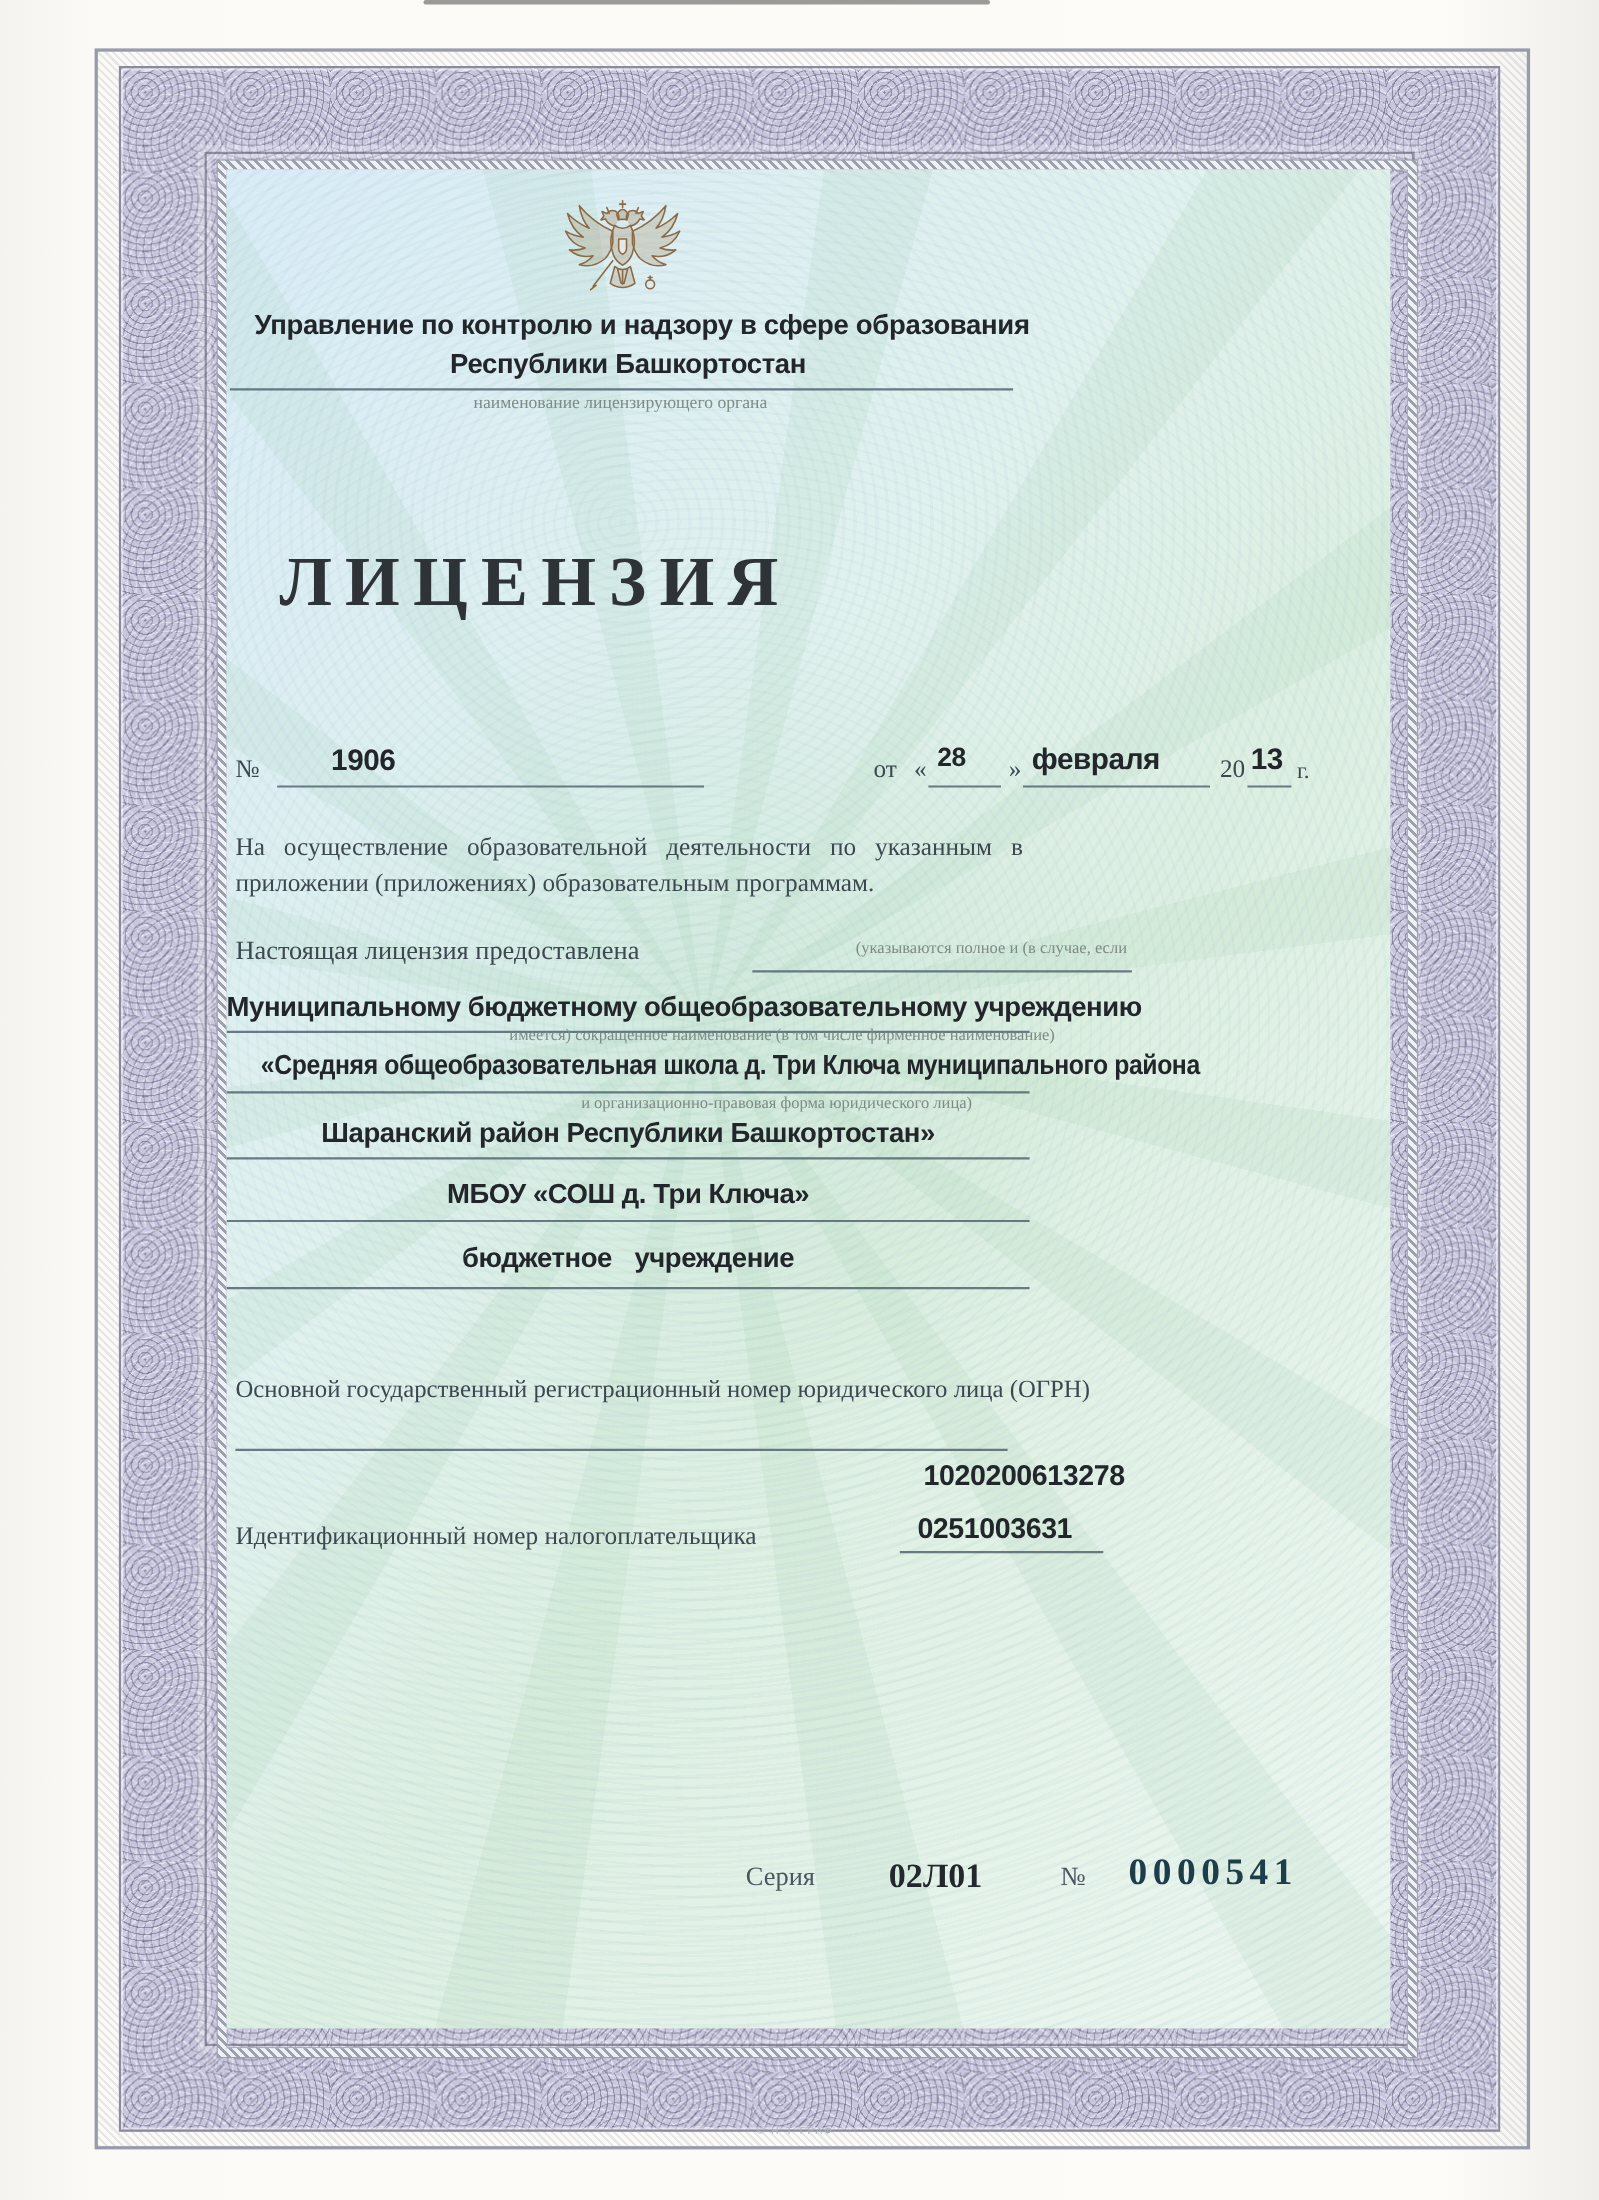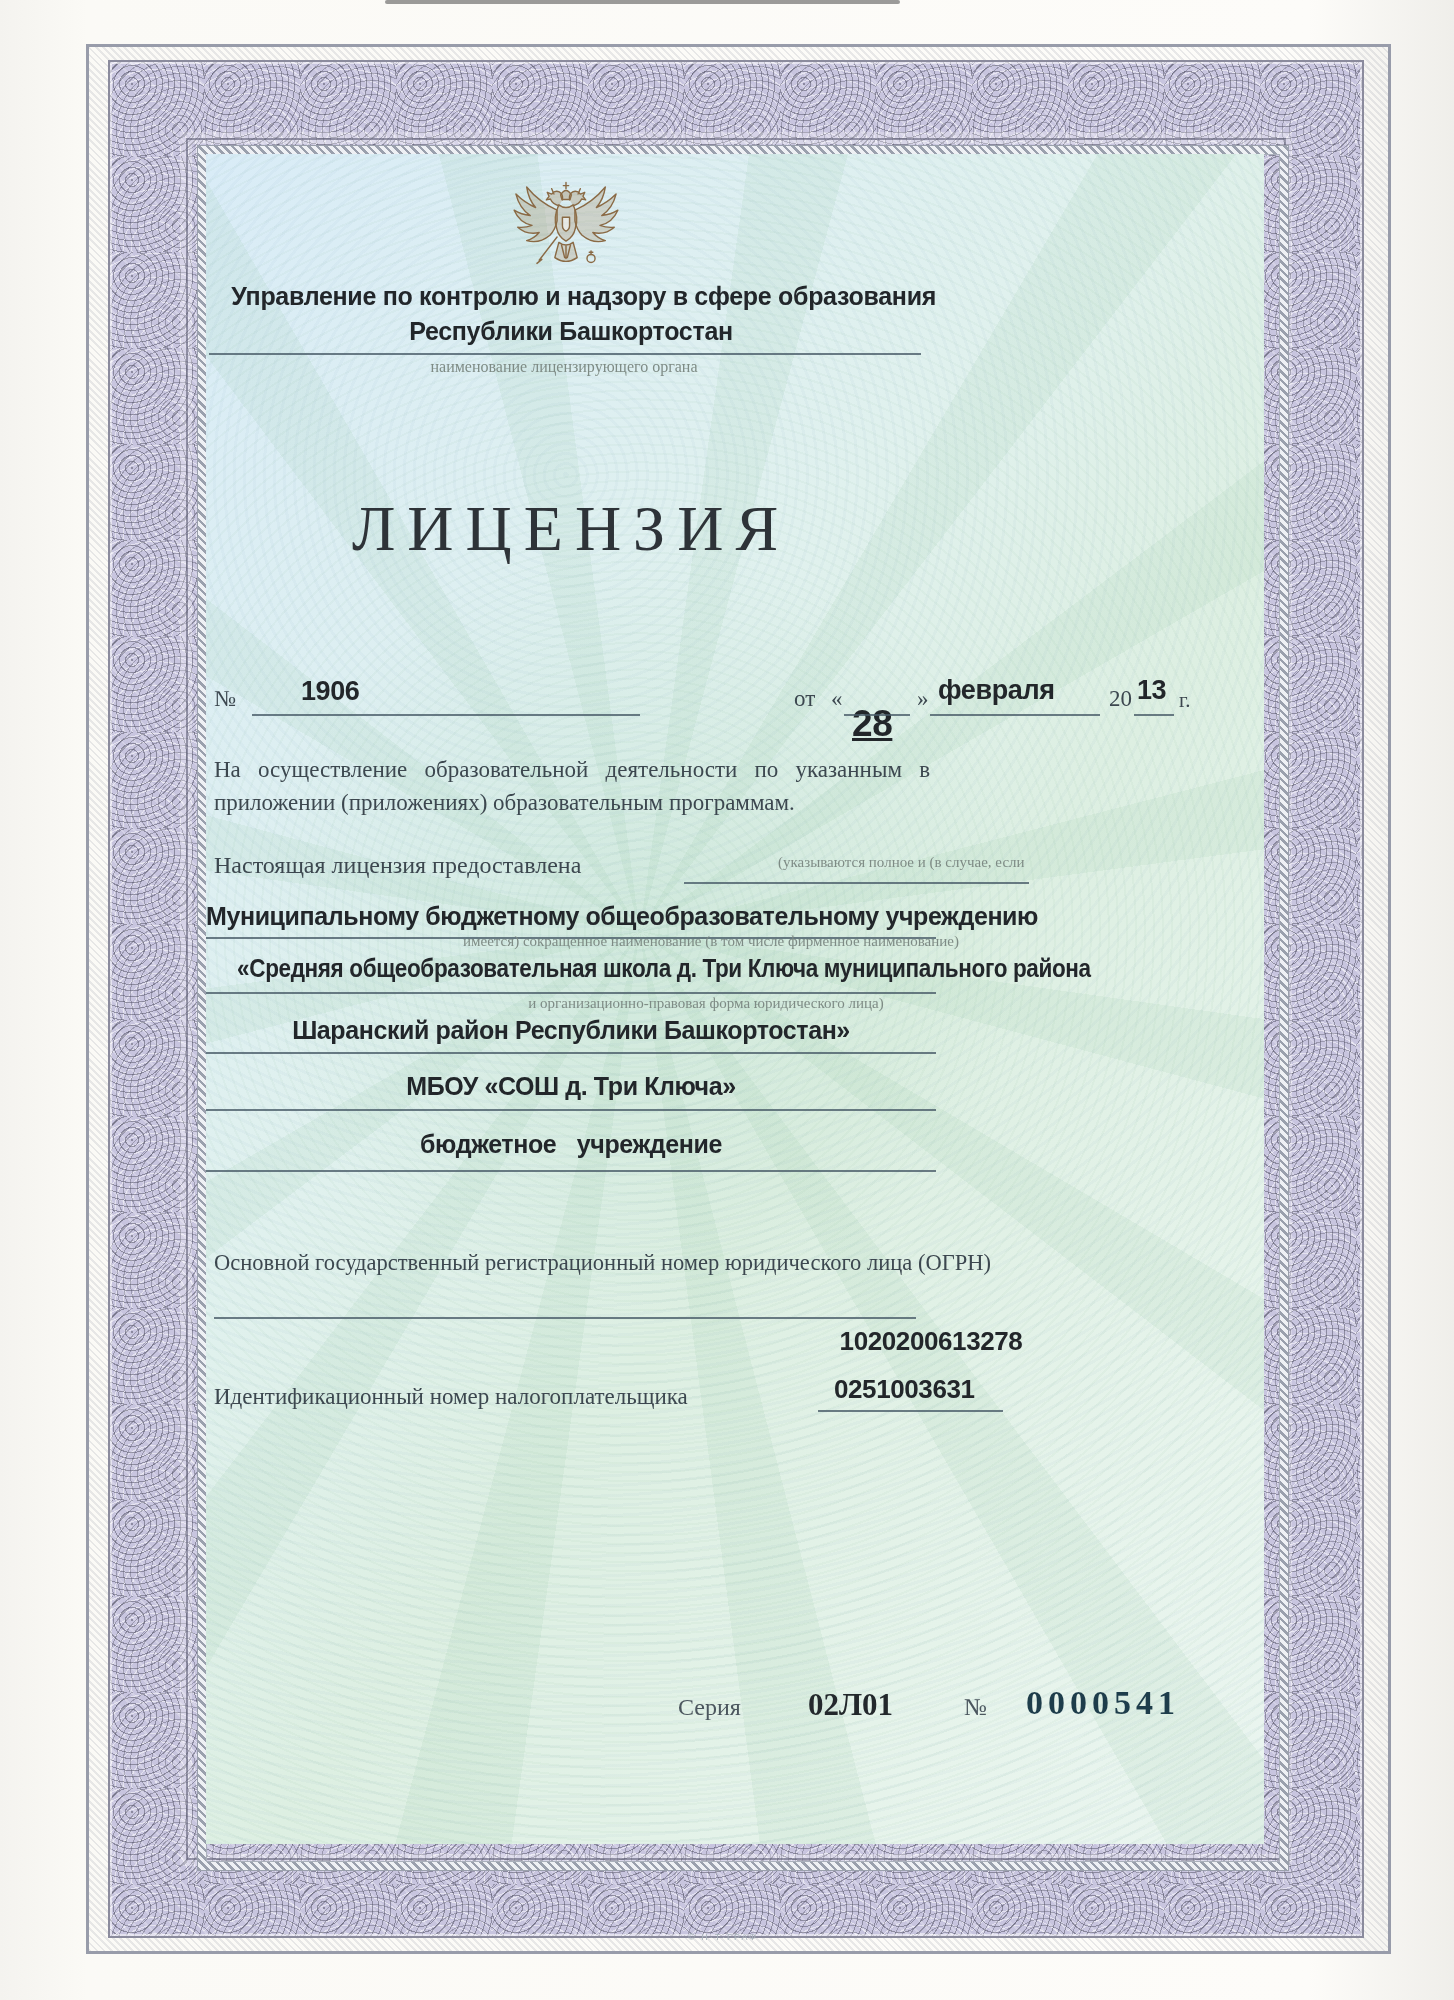--- a/index.html
+++ b/index.html
@@ -47,22 +47,22 @@
   }
   
   .fill{font-family:"Liberation Sans","DejaVu Sans",sans-serif;font-weight:700;color:#22262a;
         font-size:25px;letter-spacing:-.4px;white-space:nowrap;}
   .serif{font-family:"Liberation Serif","DejaVu Serif",serif;color:#3c474f;font-size:23px;white-space:nowrap;}
   .hint{font-family:"Liberation Serif","DejaVu Serif",serif;color:#7e8b85;font-size:15px;white-space:nowrap;}
   .rule{border-bottom:2px solid rgba(74,92,105,.8);height:0;}
   .center{text-align:center;}
   .issuer-line{left:0;width:730px;text-align:center;font-family:"Liberation Sans","DejaVu Sans",sans-serif;
     font-weight:700;color:#22262a;font-size:25px;letter-spacing:-.3px;white-space:nowrap;}
-  .doc-title{left:0;width:730px;text-align:center;font-family:"Liberation Serif","DejaVu Serif",serif;
-    font-weight:400;font-size:64px;letter-spacing:12px;color:#2e3338;}
+  .doc-title{left:0;width:730px;font-family:"Liberation Serif","DejaVu Serif",serif;
+    font-weight:700;font-size:64px;letter-spacing:12px;color:#2e3338;padding-left:48px;}
   .serial{font-family:"Liberation Serif","DejaVu Serif",serif;font-weight:700;color:#1e3d4b;}
   .eagle{left:306px;top:24px;width:108px;height:118px;}
   .printer{left:688px;top:1932px;font-size:9px;color:#a9b3bb;letter-spacing:2px;
     font-family:"Liberation Sans","DejaVu Sans",sans-serif;}
 </style>
 </head>
 <body>
 
 <div class="abs top-sliver"></div>
 <div class="abs outer-line"></div>
@@ -96,21 +96,21 @@
   <div class="abs hint center" style="left:0;top:204px;width:716px;font-size:16px;">наименование лицензирующего органа</div>
 
   <div class="abs doc-title" style="top:338px;">ЛИЦЕНЗИЯ</div>
 
   <span class="abs serif" style="left:8px;top:532px;">№</span>
   <span class="abs fill" style="left:95px;top:522px;font-size:27px;">1906</span>
   <div class="abs rule" style="left:46px;top:560px;width:388px;"></div>
 
   <span class="abs serif" style="left:588px;top:532px;">от</span>
   <span class="abs serif" style="left:625px;top:532px;">«</span>
-  <span class="abs fill" style="left:646px;top:549px;font-size:37px;text-decoration:underline;">28</span>
+  <span class="abs fill" style="left:646px;top:521px;font-size:24px;">28</span>
   <div class="abs rule" style="left:638px;top:560px;width:66px;"></div>
   <span class="abs serif" style="left:711px;top:532px;">»</span>
   <span class="abs fill" style="left:732px;top:521px;font-size:27px;">февраля</span>
   <div class="abs rule" style="left:724px;top:560px;width:170px;"></div>
   <span class="abs serif" style="left:903px;top:532px;">20</span>
   <span class="abs fill" style="left:931px;top:521px;font-size:27px;">13</span>
   <div class="abs rule" style="left:928px;top:560px;width:40px;"></div>
   <span class="abs serif" style="left:973px;top:534px;font-size:21px;">г.</span>
 
   <div class="abs serif" style="left:8px;top:600px;width:716px;white-space:normal;text-align:justify;line-height:1.42;">На осуществление образовательной деятельности по указанным в приложении (приложениях) образовательным программам.</div>

